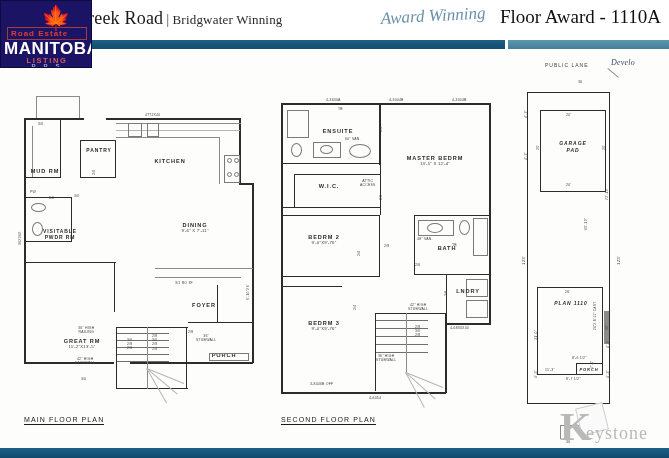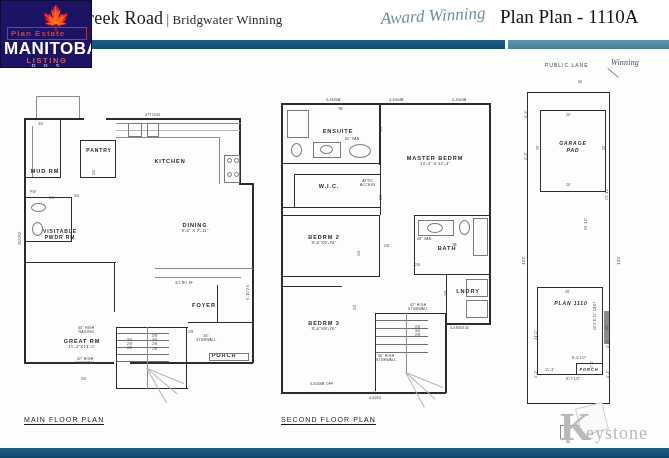--- a/index.html
+++ b/index.html
@@ -73,32 +73,32 @@
 </head>
 <body>
 
 <div class="page">
 
   <div class="hdr">
     <div class="hdr-addr">
       <span>reek Road</span><span class="bar">|</span><span class="sub">Bridgwater Winning</span>
     </div>
     <div class="award">Award Winning</div>
-    <div class="hdr-title">Plan Plan - 1110A</div>
+    <div class="hdr-title">Floor Award - 1110A</div>
   </div>
   <div class="tealbar-l"></div>
   <div class="tealbar-r"></div>
   <div class="tealbar-foot"></div>
 
   <div class="logo">
     <div class="leafbox">
       <div class="leaf">🍁</div>
     </div>
     <div class="re">
-      <span>Plan Estate</span>
+      <span>Road Estate</span>
     </div>
     <div class="mb">MANITOBA</div>
     <div class="ls">LISTING SERVICE</div>
     <div class="bbs">B B S</div>
   </div>
 
   <div>
 
     <div class="wall" style="left:24px;top:118px;width:1.5px;height:245px;"></div>
     <div class="wall" style="left:24px;top:118px;width:60px;height:1.5px;"></div>
@@ -317,21 +317,21 @@
   </div>
 
   <div>
     <div class="wall" style="left:527px;top:92px;width:1.2px;height:312px;"></div>
     <div class="wall" style="left:609px;top:92px;width:1.2px;height:312px;"></div>
     <div class="wall" style="left:527px;top:92px;width:83px;height:1.2px;"></div>
     <div class="wall" style="left:527px;top:403px;width:83px;height:1.2px;"></div>
 
     <div class="note" style="left:545px;top:63px;letter-spacing:1px;font-size:5px;">PUBLIC LANE</div>
     <div class="note" style="left:578px;top:80px;">36</div>
-    <div class="note" style="left:611px;top:58px;font-size:8px;font-family:'Liberation Serif',serif;font-style:italic;color:#3a4a6a;">Winning</div>
+    <div class="note" style="left:611px;top:58px;font-size:8px;font-family:'Liberation Serif',serif;font-style:italic;color:#3a4a6a;">Develo</div>
     <div class="thin" style="left:608px;top:68px;width:14px;height:.8px;transform:rotate(40deg);transform-origin:0 0;"></div>
 
     <div class="wall" style="left:540px;top:110px;width:1.2px;height:82px;"></div>
     <div class="wall" style="left:605px;top:110px;width:1.2px;height:82px;"></div>
     <div class="wall" style="left:540px;top:110px;width:66px;height:1.2px;"></div>
     <div class="wall" style="left:540px;top:191px;width:66px;height:1.2px;"></div>
     <div class="rm" style="left:548px;top:140px;width:50px;font-size:5px;line-height:1.3;font-style:italic;">
       <b>GARAGE</b>
       <b>PAD</b>
     </div>

